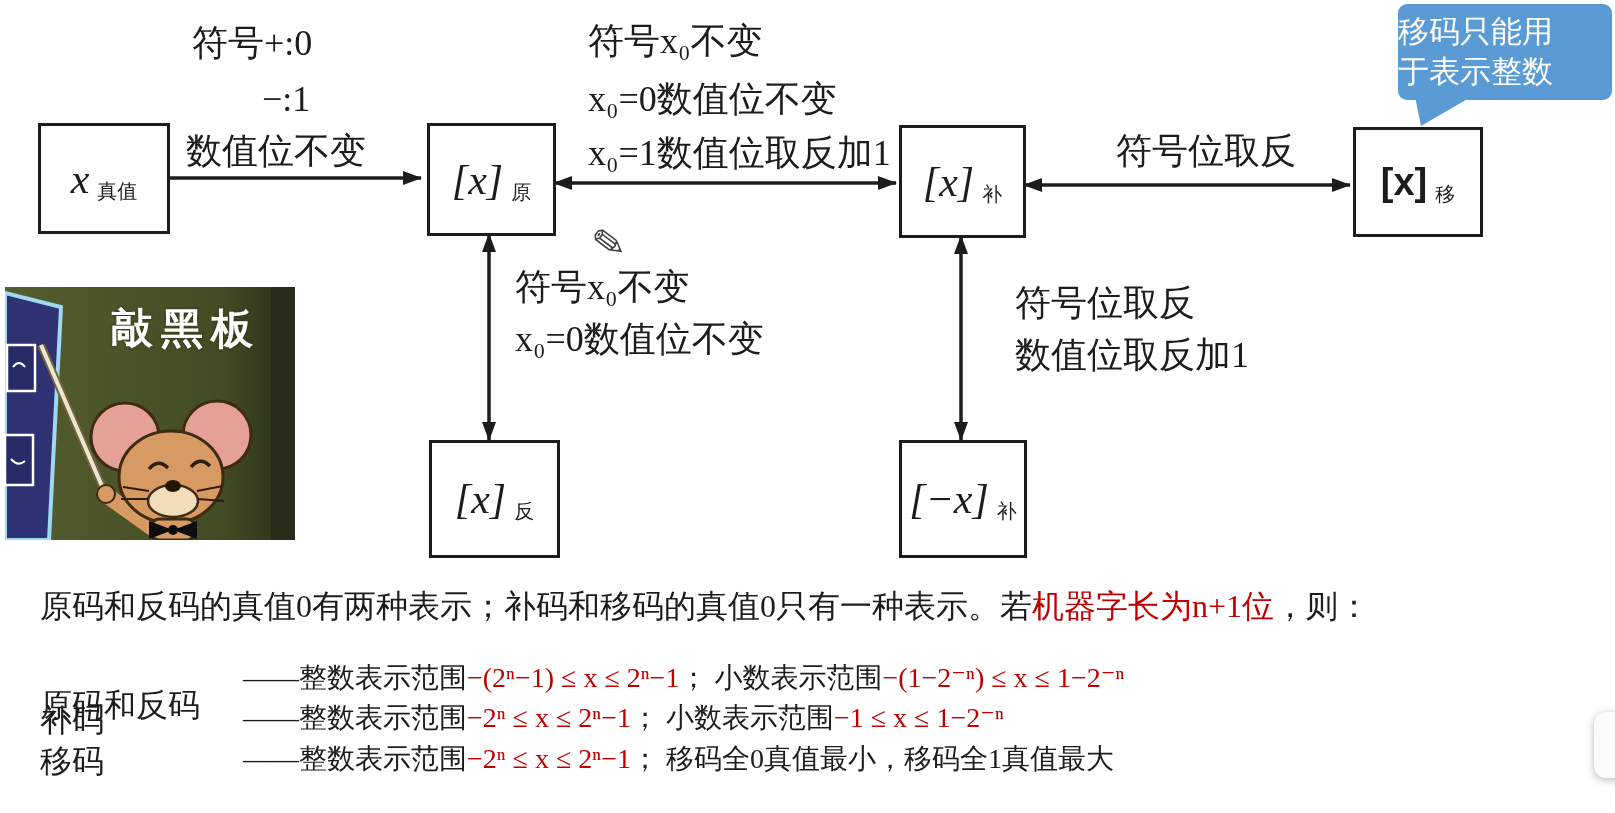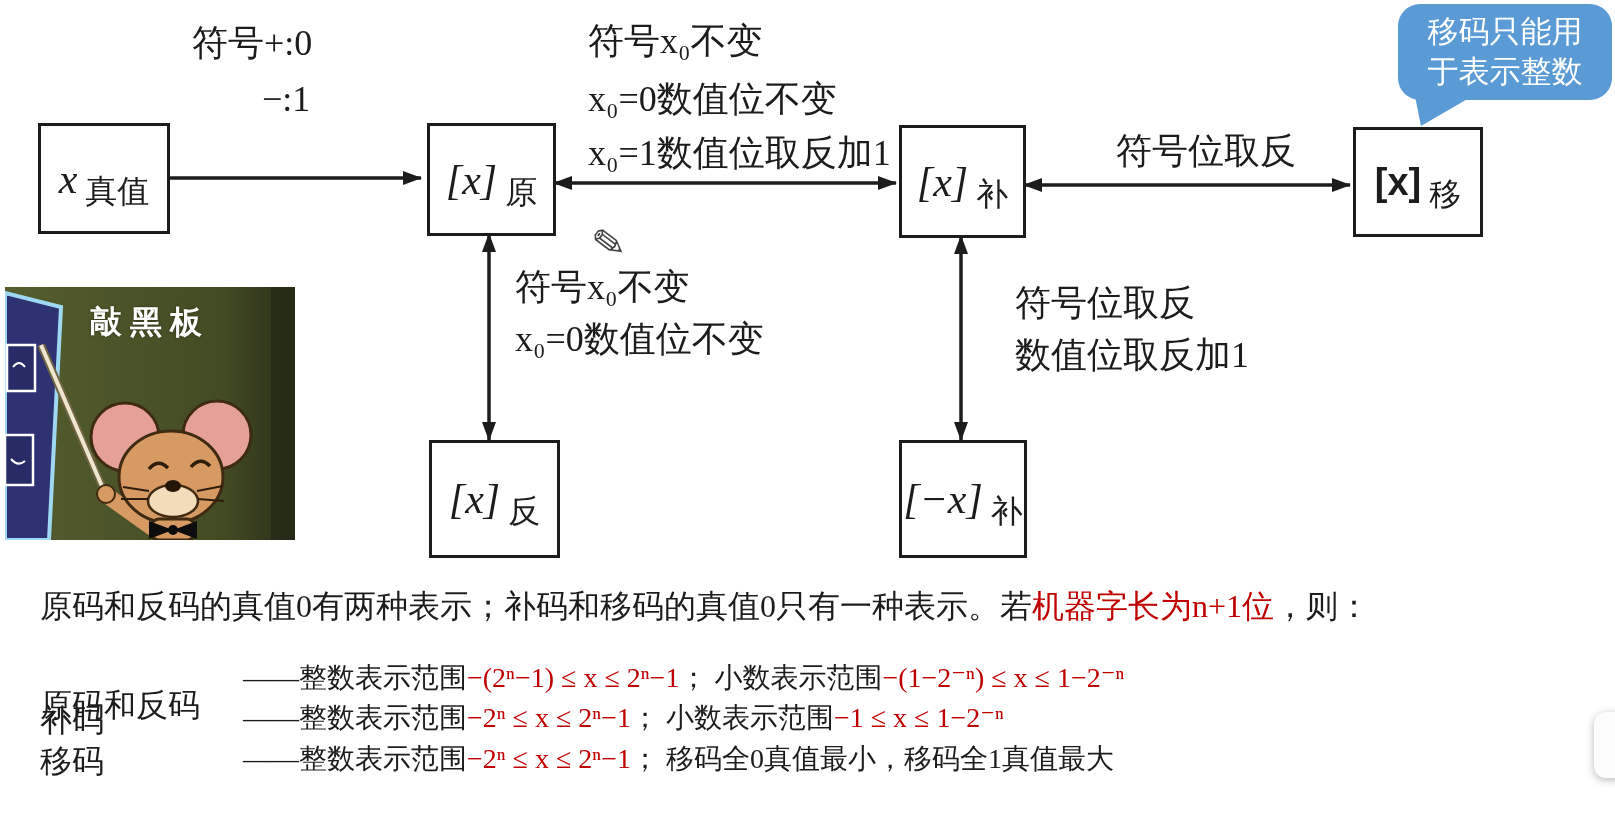--- a/index.html
+++ b/index.html
@@ -11,49 +11,50 @@
   #canvas{
     position:relative;width:1615px;height:813px;background:#fff;overflow:hidden;
     font-family:"Liberation Serif","DejaVu Serif",serif;color:var(--ink);
   }
   
   .dbox{
     position:absolute;border:3px solid var(--ink);background:#fff;
     display:flex;align-items:center;justify-content:center;
   }
   .dbox .main{font-size:42px;font-style:italic;line-height:1;}
-  .dbox .sub{font-size:32px;font-style:normal;position:relative;bottom:-12px;line-height:1;margin-left:8px;}
+  .dbox .sub{font-size:20px;font-style:normal;position:relative;bottom:-12px;line-height:1;margin-left:8px;}
   .dbox.upright .main{font-style:normal;font-weight:bold;font-family:"Liberation Sans","DejaVu Sans",sans-serif;font-size:38px;}
   
   .albl{position:absolute;font-size:36px;line-height:1.1;white-space:nowrap;font-weight:500;text-align:center;}
   
   .note{position:absolute;font-size:32px;white-space:nowrap;font-weight:500;}
   .red{color:var(--accent-red);}
   .range-label{position:absolute;left:40px;font-size:32px;white-space:nowrap;font-weight:500;}
   .range-content{position:absolute;left:243px;font-size:28px;white-space:nowrap;font-weight:500;}
   
   #bubble{
-    position:absolute;left:1398px;top:4px;width:214px;height:96px;border-radius:22px;
-    background:var(--bubble-blue);color:#fff;text-align:center;
+    position:absolute;left:1398px;top:4px;width:214px;height:96px;border-radius:9px;
+    background:var(--bubble-blue);color:#fff;
     font-family:"Liberation Sans","DejaVu Sans",sans-serif;font-size:31px;line-height:40px;
     display:flex;flex-direction:column;justify-content:center;
   }
   #bubble-tail{
     position:absolute;left:1412px;top:94px;width:64px;height:32px;background:var(--bubble-blue);
     clip-path:polygon(4% 0,100% 0,14% 100%);
   }
   
   #pencil{position:absolute;left:592px;top:220px;font-size:40px;color:#444;transform:rotate(-8deg);}
   
   #meme{position:absolute;left:5px;top:287px;width:290px;height:253px;}
   #meme svg{display:block;}
   #meme-caption{
     position:absolute;left:0;top:14px;width:100%;text-align:center;color:#fff;
-    font-family:"Liberation Sans","DejaVu Sans",sans-serif;font-weight:bold;font-size:32px;letter-spacing:8px;
+    font-family:"Liberation Sans","DejaVu Sans",sans-serif;font-weight:bold;font-size:42px;letter-spacing:8px;
     text-shadow:0 0 3px rgba(0,0,0,.4);
+    padding-left:36px;
   }
   
   #side-handle{
     position:absolute;left:1594px;top:712px;width:42px;height:66px;border-radius:12px;
     background:#fcfcfc;box-shadow:0 2px 8px rgba(0,0,0,.28);
   }
   svg.overlay{position:absolute;left:0;top:0;pointer-events:none;}
 </style>
 </head>
 <body>
@@ -93,20 +94,21 @@
     <span class="main">[x]</span>
       <span class="sub">反</span>
   </div>
   <div class="dbox" style="left:899px;top:440px;width:122px;height:112px;">
     <span class="main">[−x]</span>
       <span class="sub">补</span>
   </div>
 
   <div class="albl" style="left:192px;top:24px;">符号+:0</div>
   <div class="albl" style="left:262px;top:80px;">−:1</div>
+  <div class="albl" style="left:186px;top:132px;">数值位不变</div>
 
   <div class="albl" style="left:588px;top:22px;">符号x₀不变</div>
   <div class="albl" style="left:588px;top:80px;">x₀=0数值位不变</div>
   <div class="albl" style="left:588px;top:134px;">x₀=1数值位取反加1</div>
 
   <div class="albl" style="left:1116px;top:132px;">符号位取反</div>
 
   <div class="albl" style="left:515px;top:268px;">符号x₀不变</div>
   <div class="albl" style="left:515px;top:320px;">x₀=0数值位不变</div>
 

